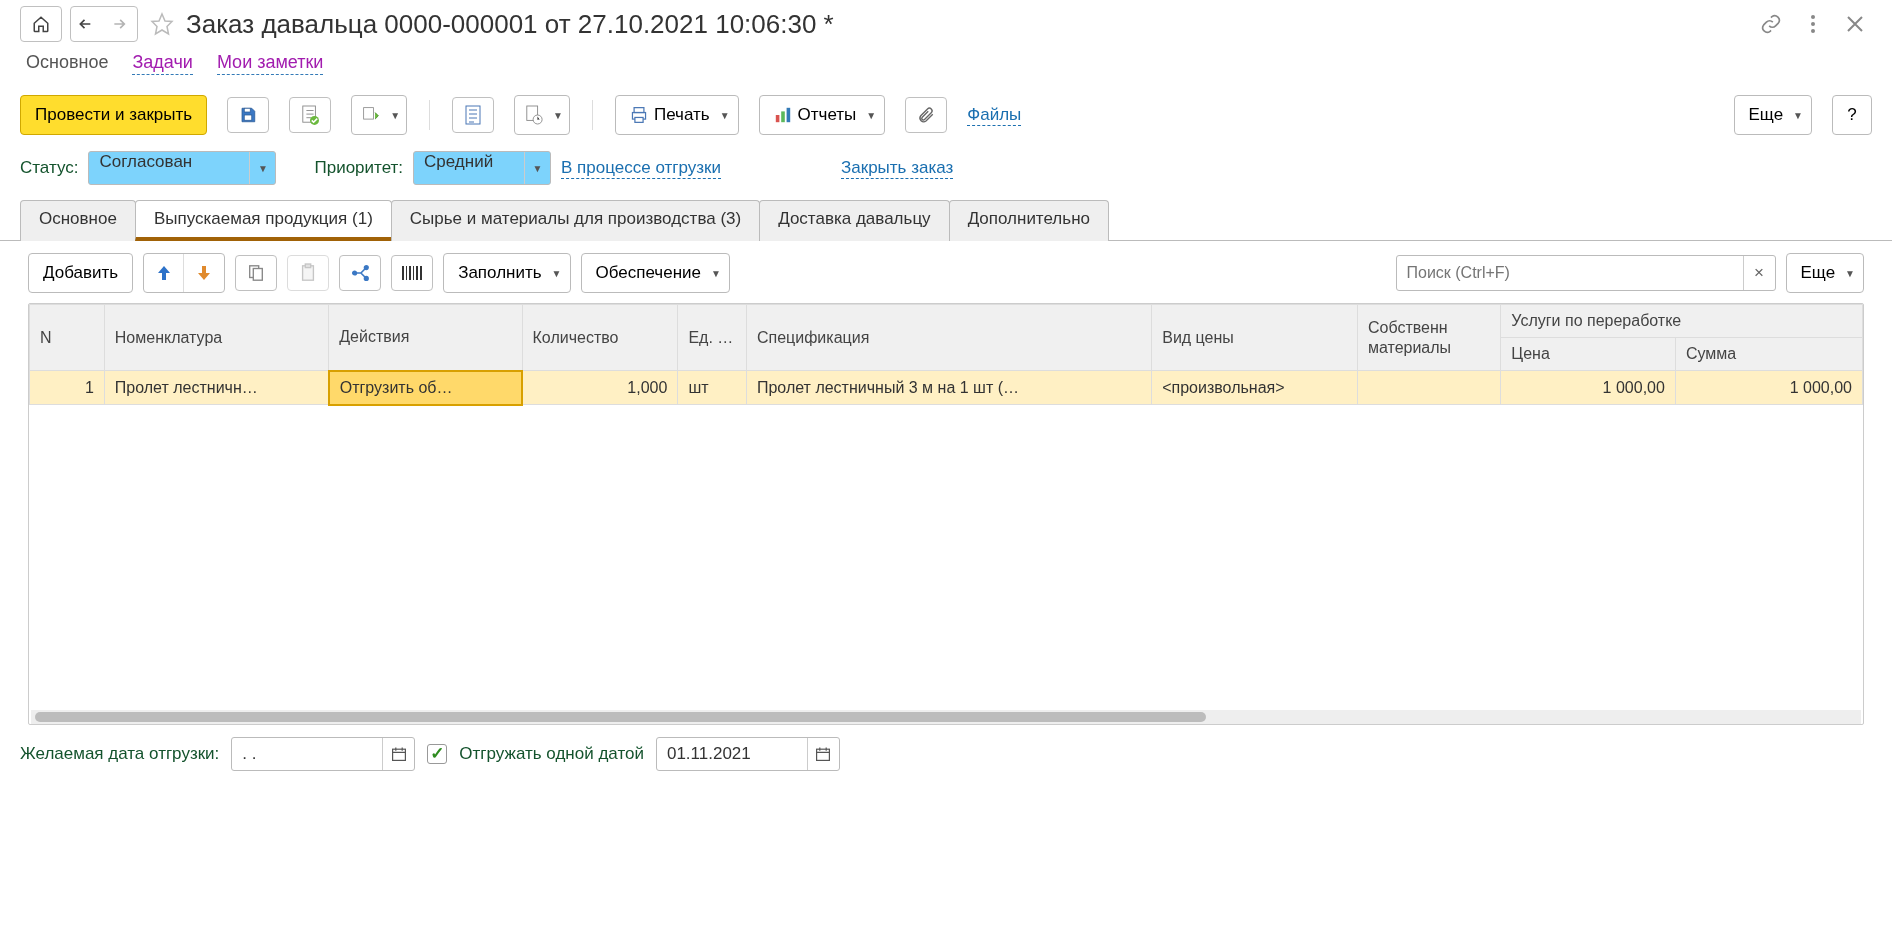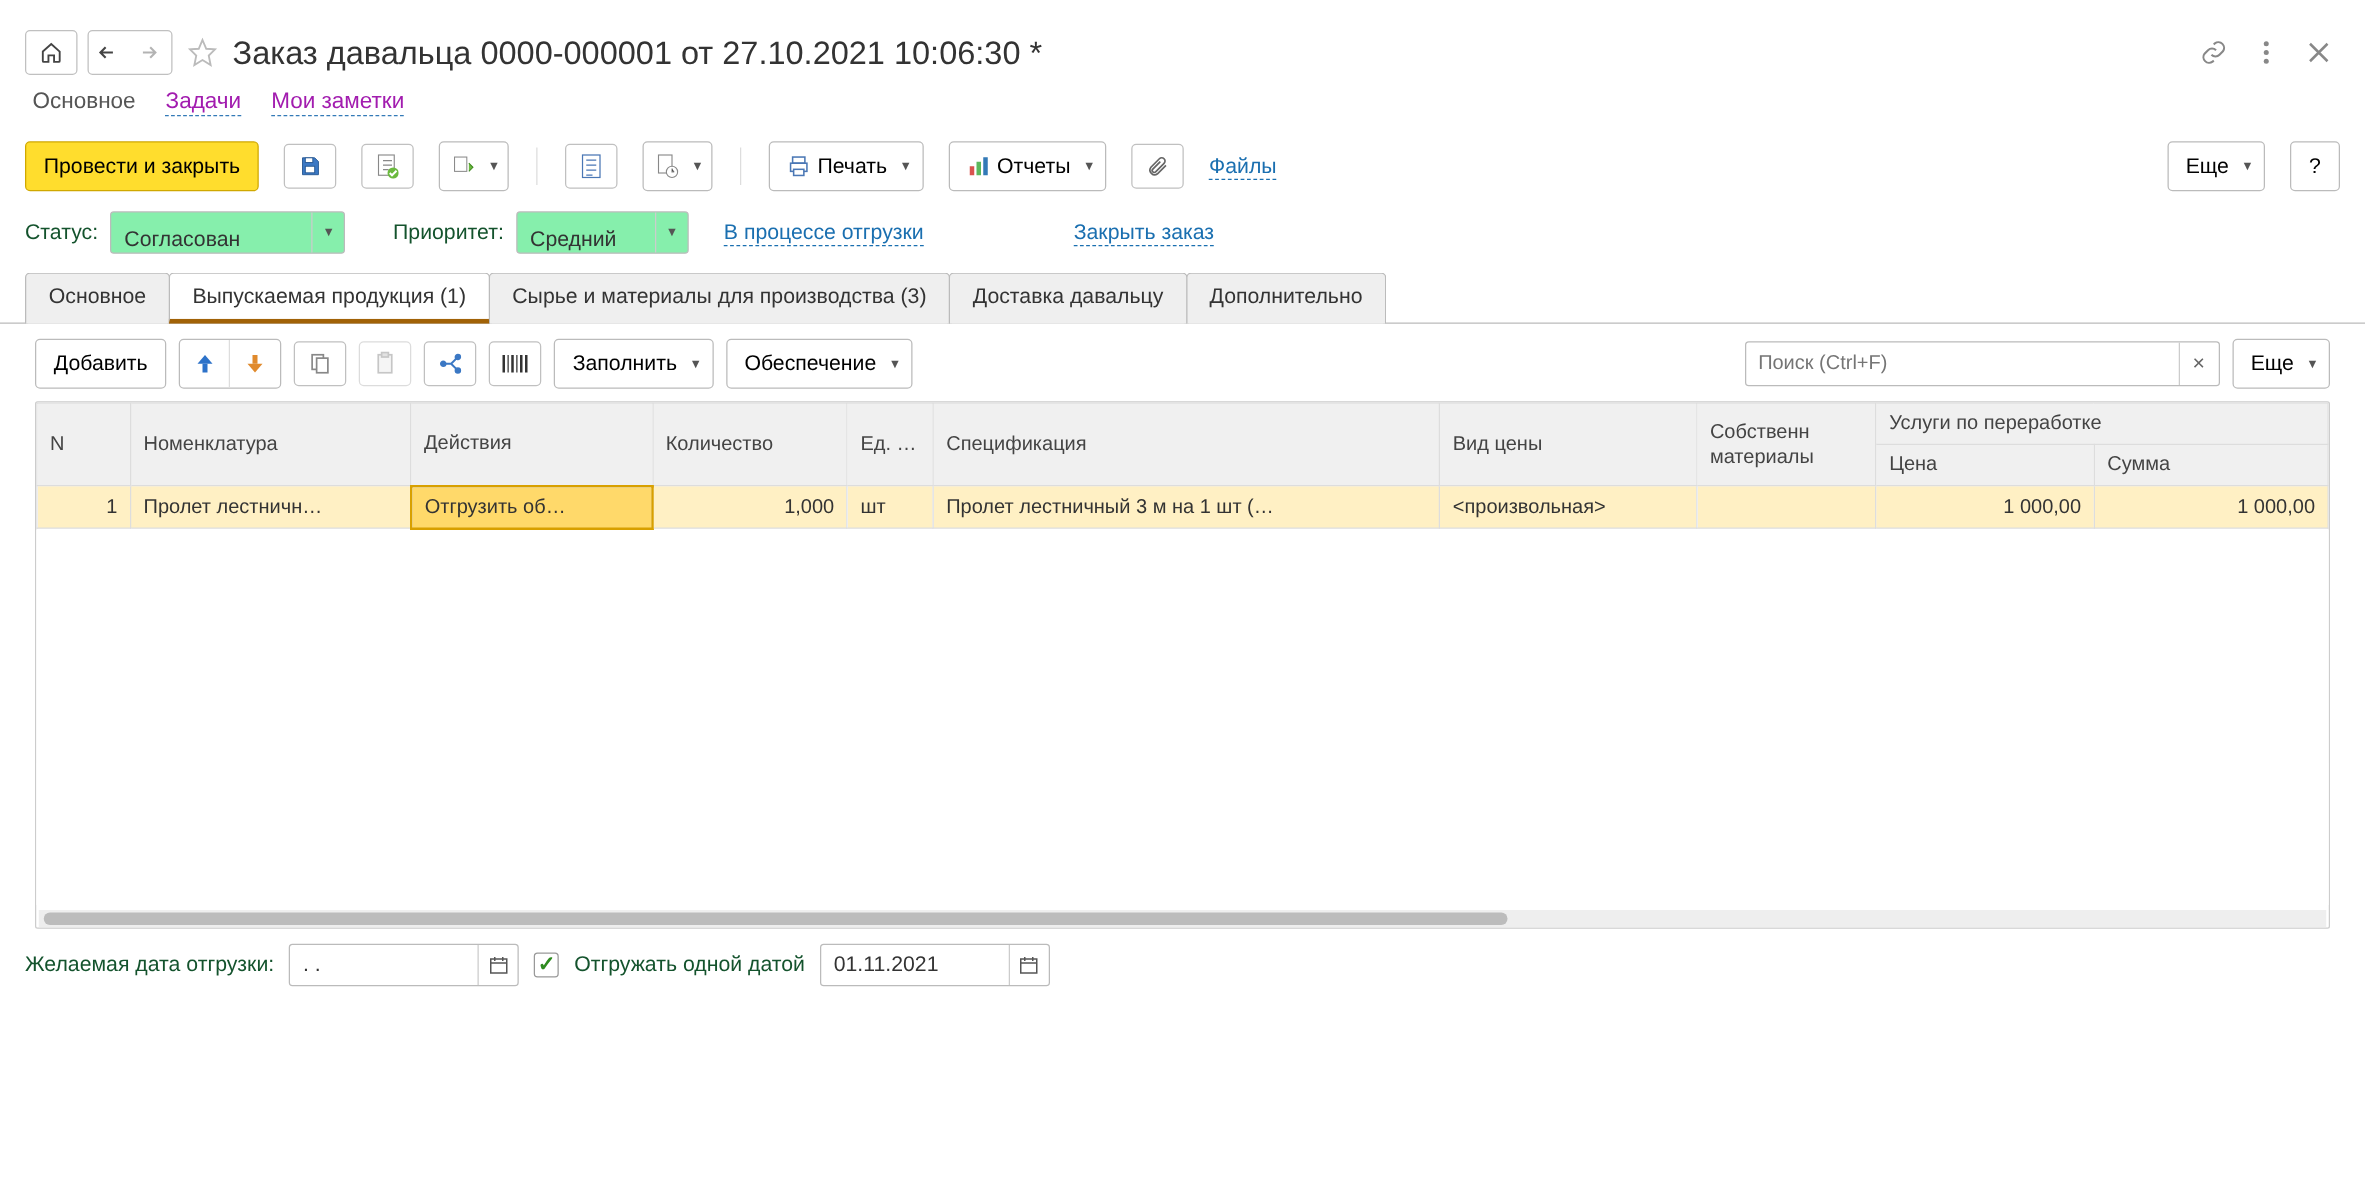--- a/index.html
+++ b/index.html
@@ -1,36 +1,36 @@
 <!DOCTYPE html>
 <html><head>
 <meta charset="utf-8">
 <style>
   html,body{margin:0;padding:0;font-family:Arial,Helvetica,sans-serif;font-size:17px;color:#333;background:#fff}
   *{box-sizing:border-box}
-  .title-bar{display:flex;align-items:center;padding:24px 20px 4px 20px;gap:8px}
+  .title-bar{display:flex;align-items:center;padding:6px 20px 4px 20px;gap:8px}
   .icon-btn{display:inline-flex;align-items:center;justify-content:center;width:42px;height:36px;border:1px solid #c0c0c0;border-radius:4px;background:#fff;cursor:pointer}
   .icon-btn.nav{width:42px}
   .star-icon{width:24px;height:24px;color:#bbb}
   .title-text{font-size:26px;font-weight:400;color:#333}
   .spacer{flex:1}
   .plain-btn{display:inline-flex;align-items:center;justify-content:center;width:34px;height:34px;color:#888;cursor:pointer}
   .nav-tabs{display:flex;gap:24px;padding:6px 20px 10px 26px;border-bottom:0}
   .nav-tab{font-size:18px;color:#a21caf;cursor:pointer;border-bottom:1px dashed #337ab7;padding-bottom:1px}
   .nav-tab.active{color:#555;border:none}
   .toolbar{display:flex;align-items:center;gap:20px;padding:10px 20px 12px 20px;flex-wrap:wrap}
   .btn{display:inline-flex;align-items:center;justify-content:center;height:40px;padding:0 14px;border:1px solid #bbb;border-radius:4px;background:#fff;cursor:pointer;font-size:17px;gap:6px}
   .btn.yellow{background:#ffdd2d;border-color:#d0a800;font-weight:500}
   .btn.with-dd{padding-right:8px}
   .dd-arrow{font-size:10px;color:#555;margin-left:4px}
   .sep{width:1px;height:30px;background:#ddd;margin:0 2px}
   .link{color:#1a6fb0;border-bottom:1px dashed #1a6fb0;cursor:pointer;font-size:17px}
   .status-row{display:flex;align-items:center;gap:10px;padding:4px 20px 14px 20px}
   .lbl{color:#14532d}
-  .combo{display:flex;align-items:flex-end;height:34px;border:1px solid #bbb;border-radius:3px;background:#86efac}
+  .combo{display:flex;align-items:flex-start;height:34px;border:1px solid #bbb;border-radius:3px;background:#7dd3fc}
   .combo .val{padding:0 10px;min-width:160px}
   .combo .dd{width:26px;height:100%;display:flex;align-items:center;justify-content:center;border-left:1px solid #ccc;cursor:pointer;font-size:10px;color:#555}
   .doc-tabs{display:flex;padding:0 20px;border-bottom:1px solid #bbb}
   .doc-tab{padding:8px 18px;border:1px solid #bbb;border-bottom:none;margin-right:-1px;background:#efefef;border-radius:4px 4px 0 0;cursor:pointer;font-size:17px;color:#333;position:relative;top:1px}
   .doc-tab.active{background:#fff;border-bottom:4px solid #a16207}
   .tab-toolbar{display:flex;align-items:center;gap:10px;padding:12px 28px 10px 28px;flex-wrap:nowrap}
   .search-wrap{display:flex;align-items:center;border:1px solid #bbb;border-radius:3px;height:36px;flex:1;max-width:380px;margin-left:auto}
   .search-wrap input{border:none;outline:none;flex:1;padding:0 10px;font-size:16px;color:#888;background:transparent}
   .search-wrap .clear{width:32px;height:100%;display:flex;align-items:center;justify-content:center;border-left:1px solid #ccc;cursor:pointer;color:#666}
   .grid-wrap{margin:0 28px;border:1px solid #ccc;border-radius:2px;overflow:hidden}
@@ -200,21 +200,21 @@
   <span class="lbl">Статус:</span>
   <div class="combo">
     <span class="val">Согласован</span>
     <span class="dd">▼</span>
   </div>
   <span class="lbl" style="margin-left:28px">Приоритет:</span>
   <div class="combo">
     <span class="val" style="min-width:110px">Средний</span>
     <span class="dd">▼</span>
   </div>
-  <span class="link" style="margin-left:18px">В процессе отгрузки</span>
+  <span class="link" style="">В процессе отгрузки</span>
   <span class="link" style="margin-left:110px">Закрыть заказ</span>
 </div>
 
 <div class="doc-tabs">
   <div class="doc-tab">Основное</div>
   <div class="doc-tab active">Выпускаемая продукция (1)</div>
   <div class="doc-tab">Сырье и материалы для производства (3)</div>
   <div class="doc-tab">Доставка давальцу</div>
   <div class="doc-tab">Дополнительно</div>
 </div>

